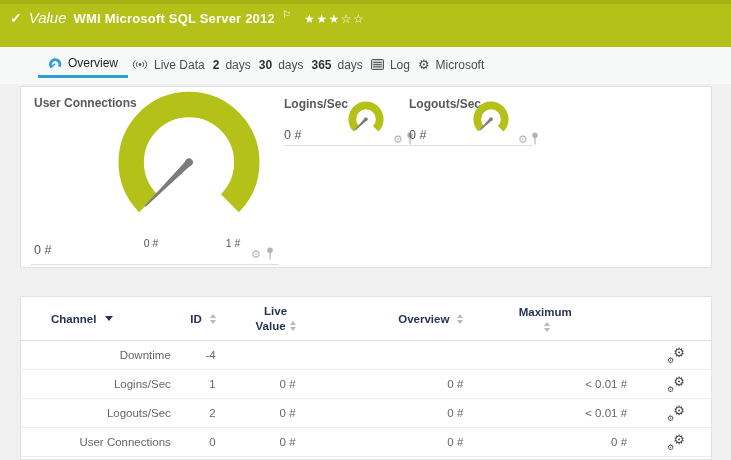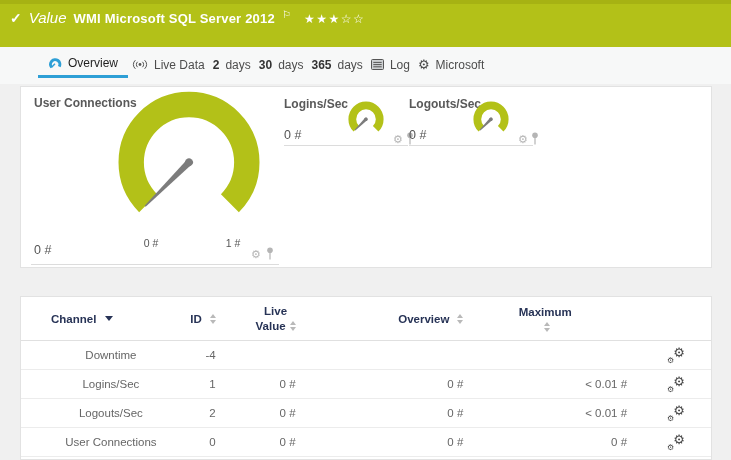--- a/index.html
+++ b/index.html
@@ -60,21 +60,21 @@
   .g-line  { position:absolute; height:1px; background:#dcdcdc; }
   .g-gear  { position:absolute; font-size:11px; color:#b5b5b5; line-height:1; cursor:pointer; }
   .g-pin   { position:absolute; cursor:pointer; }
   .arc    { stroke:var(--brand-green,#b3c118); fill:none; }
   .needle { fill:var(--needle-grey,#7c7c7c); }
   
   .trow { display:flex; align-items:center; padding:0 20px 0 30px; }
   .thead { height:44px; border-bottom:1px solid #e0e0e0;
            font-size:11.5px; font-weight:bold; color:var(--header-text-navy,#273356); }
   .drow  { height:29px; border-bottom:1px solid #ececec; font-size:11.5px; color:#666; }
-  .col-channel { width:120px; text-align:center; }
+  .col-channel { width:120px; text-align:right; }
   .col-id   { width:45px;  display:flex; justify-content:flex-end; align-items:center; }
   .col-last { width:80px;  display:flex; justify-content:flex-end; align-items:center; }
   .col-min  { width:168px; display:flex; justify-content:flex-end; align-items:center; }
   .col-max  { width:164px; display:flex; justify-content:flex-end; align-items:center;flex-direction:column; }
   .col-set  { width:64px;  display:flex; justify-content:flex-end; padding-right:6px; }
   .drow .col-id,.drow .col-last,.drow .col-min,.drow .col-max { display:block; text-align:right; }
   .th-flex { display:flex; align-items:center; gap:4px; cursor:pointer; }
   .th-stack { display:flex; flex-direction:column; align-items:center; line-height:1.25; cursor:pointer; }
   .sort-pair { display:inline-flex; flex-direction:column; gap:2px; margin-left:4px; }
   .sort-up   { width:0;height:0;border-left:3.5px solid transparent;border-right:3.5px solid transparent;border-bottom:4px solid #b9b9b9; }

